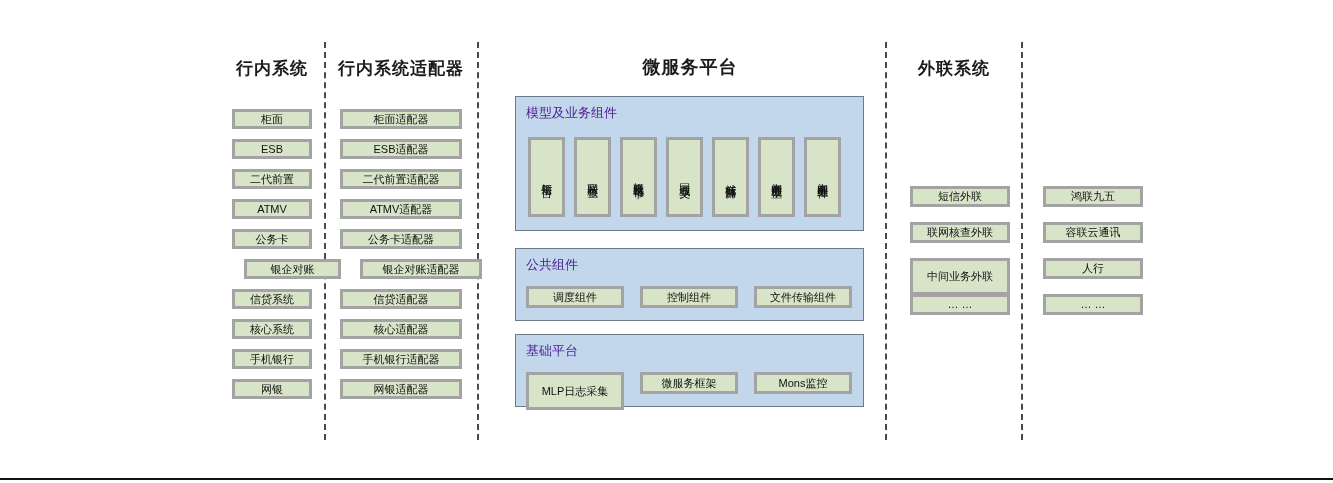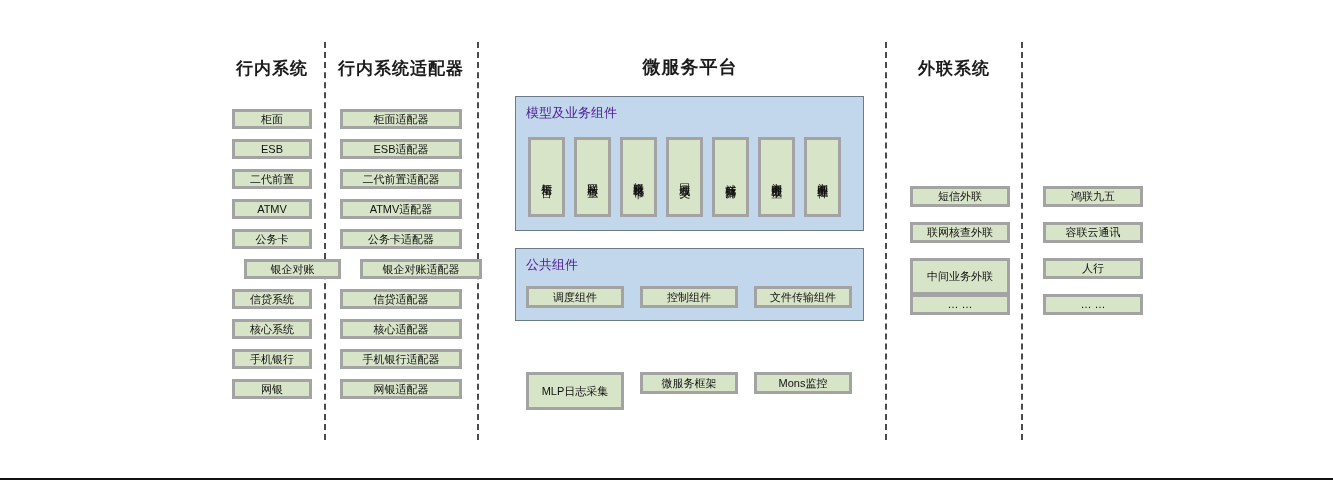--- a/index.html
+++ b/index.html
@@ -119,20 +119,23 @@
   <div class="gbox vert" style="left:758px;top:137px;width:37px;height:80px;">中间业务模型</div>
   <div class="gbox vert" style="left:804px;top:137px;width:37px;height:80px;">中间业务组件</div>
 
   <div class="panel" style="left:515px;top:248px;width:349px;height:73px;">
     <div class="panel-title">公共组件</div>
   </div>
   <div class="gbox" style="left:526px;top:286px;width:98px;height:22px;">调度组件</div>
   <div class="gbox" style="left:640px;top:286px;width:98px;height:22px;">控制组件</div>
   <div class="gbox" style="left:754px;top:286px;width:98px;height:22px;">文件传输组件</div>
 
+  <div class="panel" style="left:515px;top:334px;width:349px;height:73px;">
+    <div class="panel-title">基础平台</div>
+  </div>
   <div class="gbox" style="left:526px;top:372px;width:98px;height:38px;">MLP日志采集</div>
   <div class="gbox" style="left:640px;top:372px;width:98px;height:22px;">微服务框架</div>
   <div class="gbox" style="left:754px;top:372px;width:98px;height:22px;">Mons监控</div>
 
   <div class="gbox" style="left:910px;top:186px;width:100px;height:21px;">短信外联</div>
   <div class="gbox" style="left:910px;top:222px;width:100px;height:21px;">联网核查外联</div>
   <div class="gbox" style="left:910px;top:258px;width:100px;height:37px;">中间业务外联</div>
   <div class="gbox" style="left:910px;top:294px;width:100px;height:21px;">… …</div>
 
   <div class="gbox" style="left:1043px;top:186px;width:100px;height:21px;">鸿联九五</div>

